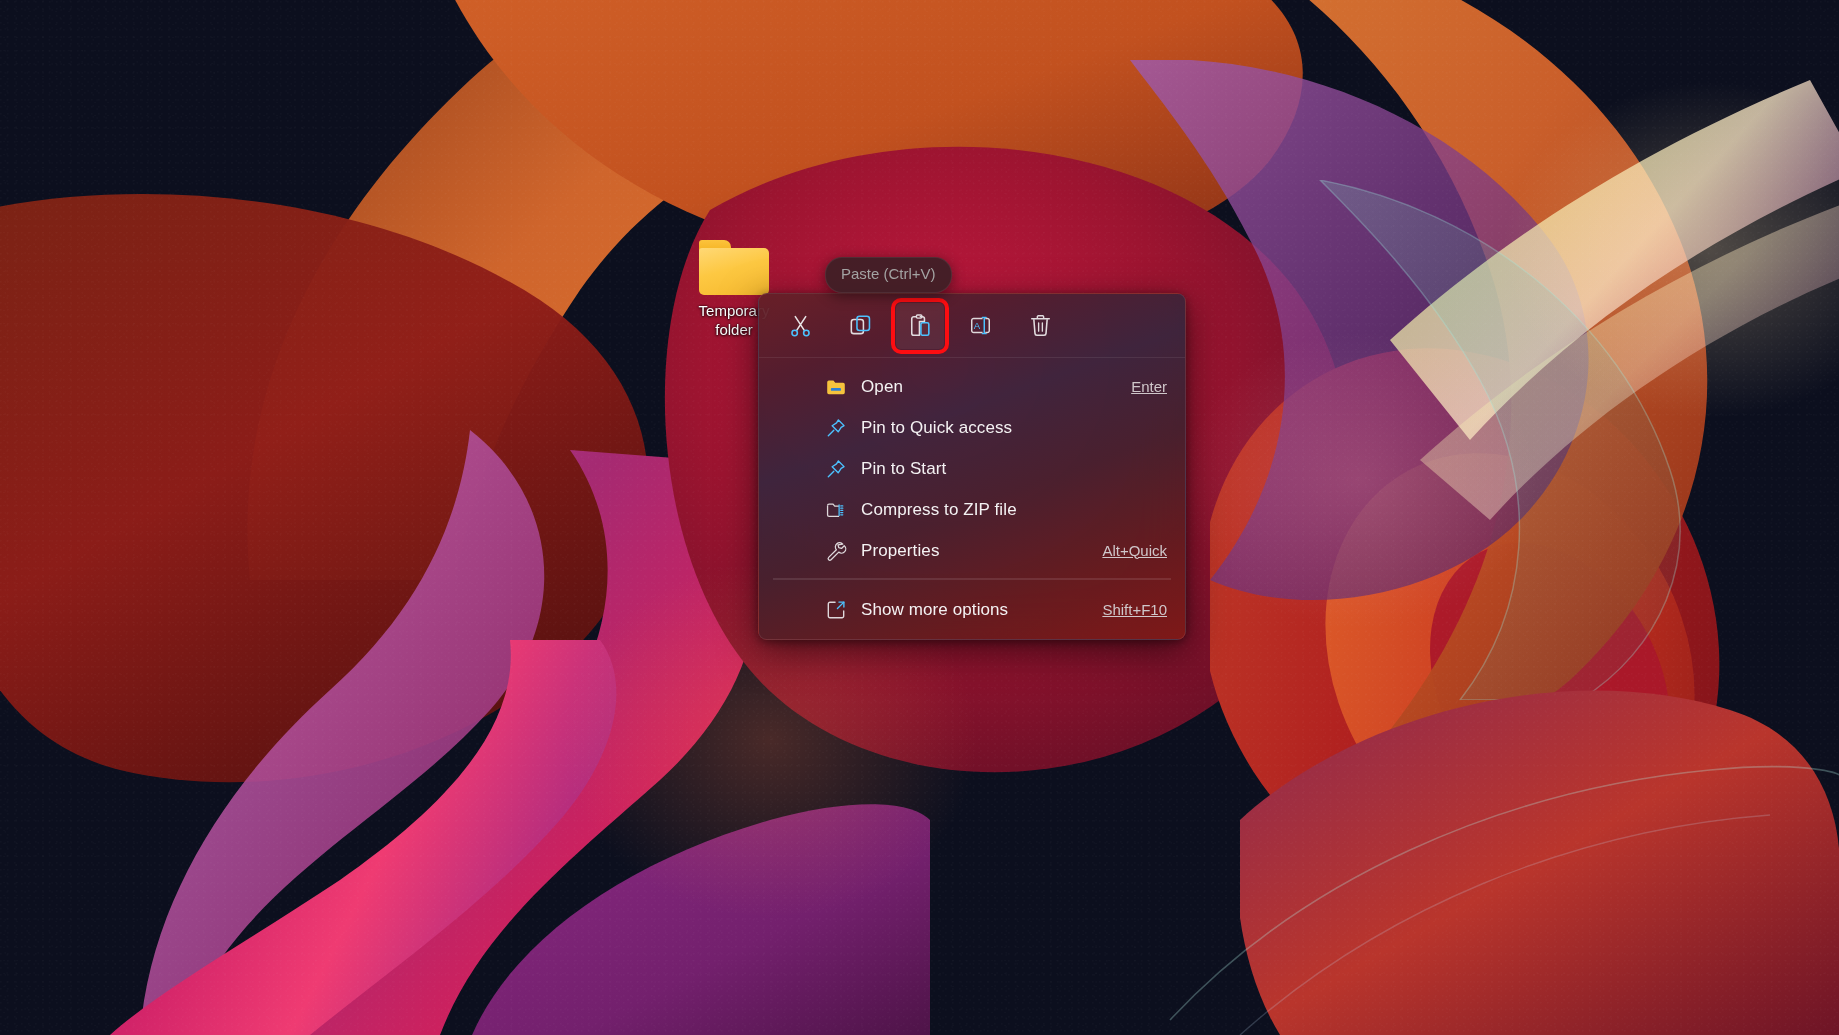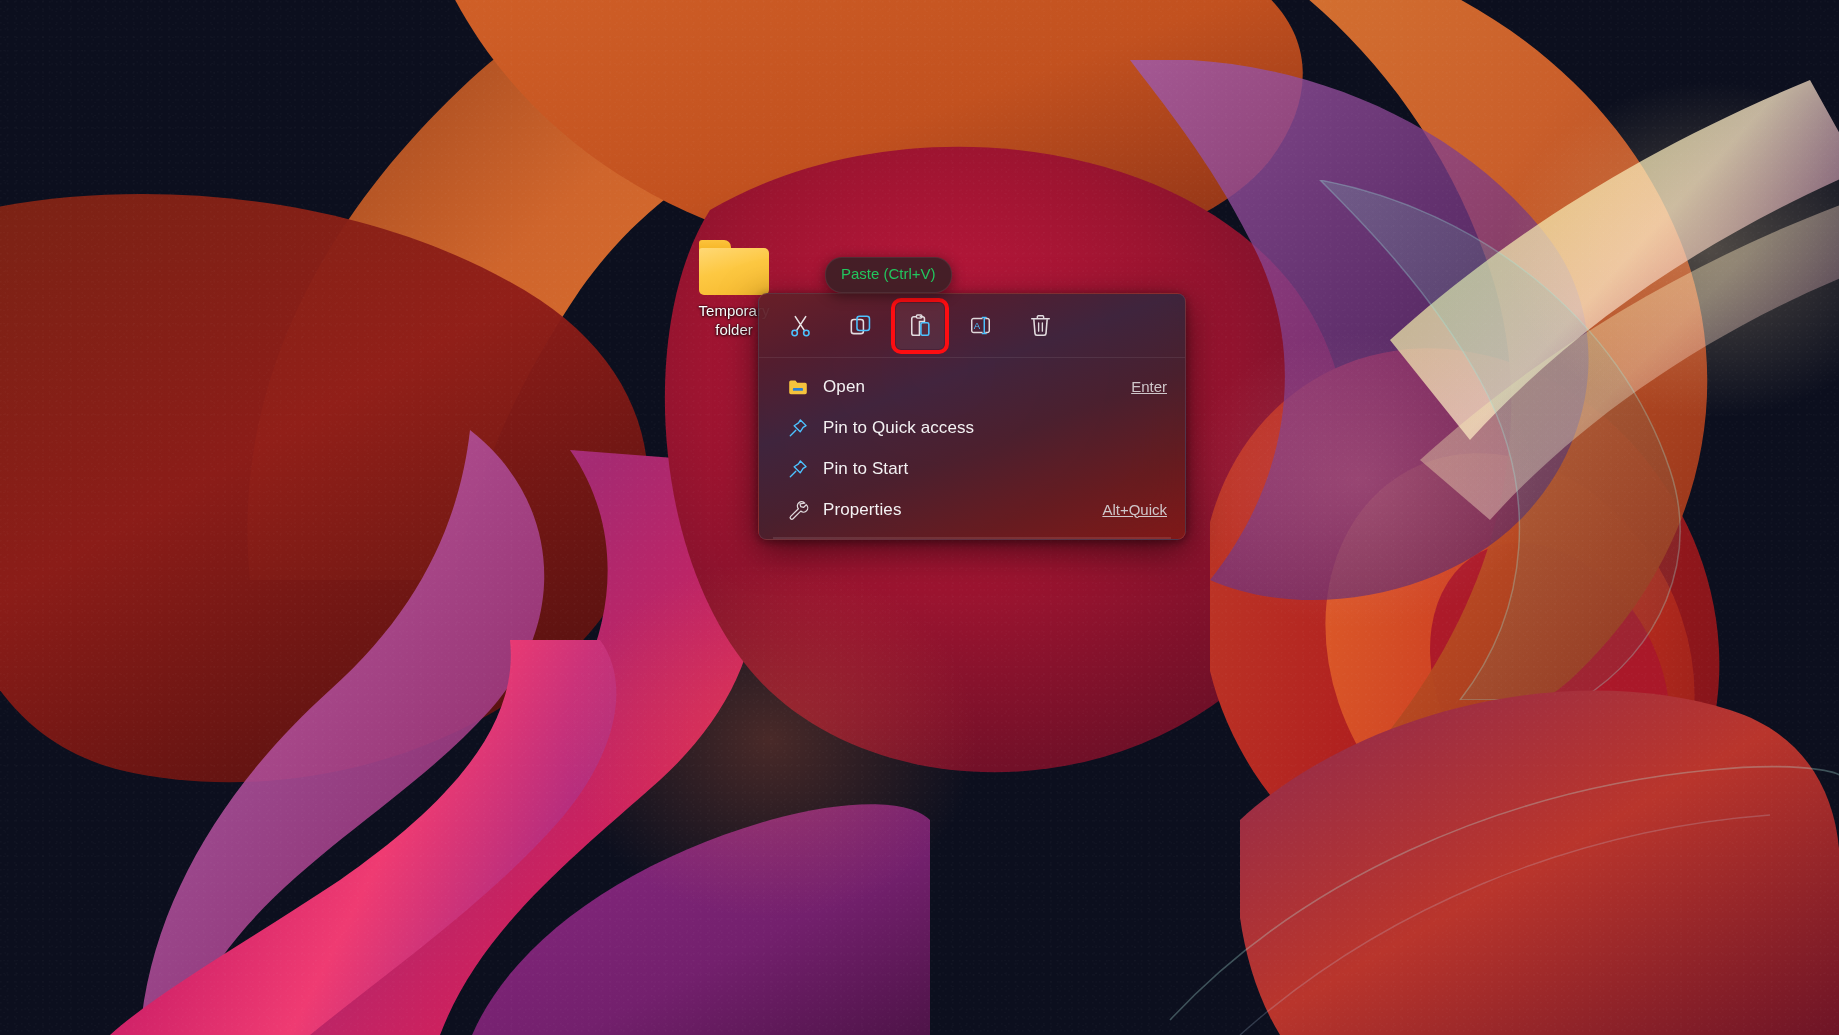--- a/index.html
+++ b/index.html
@@ -82,21 +82,21 @@
 
   
   #tooltip {
     position: absolute;
     left: 825px;
     top: 257px;
     padding: 7px 15px 9px 15px;
     background: rgba(61,31,38,.93);
     border: 1px solid rgba(255,255,255,.07);
     border-radius: 17px;
-    color: #22c55e;
+    color: #a3a3a3;
     font-size: 15px;
     line-height: 18px;
     white-space: nowrap;
     z-index: 40;
     box-shadow: 0 3px 14px rgba(0,0,0,.45);
   }
 
   
   #context-menu {
     position: absolute;
@@ -146,20 +146,21 @@
   }
   .tool-btn svg { display: block; }
 
   
   .menu-item {
     display: flex;
     align-items: center;
     height: 41px;
     padding: 0 18px 0 0;
     position: relative;
+    margin-left: 38px;
   }
   .menu-item .mi-icon {
     width: 32px;
     min-width: 32px;
     margin-left: 28px;
     display: flex;
     align-items: center;
     justify-content: flex-start;
   }
   .menu-item .mi-label {
@@ -458,33 +459,58 @@
         <span class="mi-icon">
           <svg width="22" height="22" viewBox="0 0 24 24" fill="none">
             <path d="M14.6 3.2 L20.8 9.4 L17.6 11.4 L14.4 16.2 L7.8 9.6 L12.6 6.4 Z" stroke="#4cc2ff" stroke-width="1.5" stroke-linejoin="round"></path>
             <path d="M9.6 14.4 L3.6 20.4" stroke="#4cc2ff" stroke-width="1.5" stroke-linecap="round"></path>
           </svg>
         </span>
         <span class="mi-label">Pin to Start</span>
         <span class="mi-shortcut"></span>
       </div>
 
+      <div class="menu-item">
+        <span class="mi-icon">
+          <svg width="22" height="22" viewBox="0 0 24 24" fill="none">
+            <path d="M2.8 7.2 A1.6 1.6 0 0 1 4.4 5.6 H8.8 L10.6 7.8 H15.4" stroke="#ded8db" stroke-width="1.4" stroke-linejoin="round"></path>
+            <path d="M2.8 7.2 V17.4 A1.6 1.6 0 0 0 4.4 19 H15.4" stroke="#ded8db" stroke-width="1.4"></path>
+            <path d="M15.4 6 V18.6" stroke="#4cc2ff" stroke-width="1.4"></path>
+            <path d="M17.2 7.6 H19.4 M17.2 10 H19.4 M17.2 12.4 H19.4 M17.2 14.8 H19.4 M17.2 17.2 H19.4" stroke="#4cc2ff" stroke-width="1.4" stroke-linecap="round"></path>
+          </svg>
+        </span>
+        <span class="mi-label">Compress to ZIP file</span>
+        <span class="mi-shortcut"></span>
+      </div>
 
 
       <div class="menu-item">
         <span class="mi-icon">
           <svg width="22" height="22" viewBox="0 0 24 24" fill="none">
             <path d="M19.4 4.6 A4.6 4.6 0 0 0 12.4 10.6 L4 19 A1.8 1.8 0 0 0 6.6 21.6 L15 13.2 A4.6 4.6 0 0 0 21 6.2 L18 9.2 L15 8.4 L14.2 5.4 Z" stroke="#ded8db" stroke-width="1.4" stroke-linejoin="round"></path>
           </svg>
         </span>
         <span class="mi-label">Properties</span>
         <span class="mi-shortcut">Alt+Quick</span>
       </div>
     </div>
 
     <div class="menu-sep"></div>
 
 
     <div class="menu-sep"></div>
 
+    <div class="menu-group group-solo">
+      <div class="menu-item">
+        <span class="mi-icon">
+          <svg width="22" height="22" viewBox="0 0 24 24" fill="none">
+            <path d="M11 3.6 H5.4 A1.8 1.8 0 0 0 3.6 5.4 V18.6 A1.8 1.8 0 0 0 5.4 20.4 H18.6 A1.8 1.8 0 0 0 20.4 18.6 V13" stroke="#ded8db" stroke-width="1.5" stroke-linecap="round"></path>
+            <path d="M13.6 10.4 L20.6 3.4" stroke="#4cc2ff" stroke-width="1.5" stroke-linecap="round"></path>
+            <path d="M15.2 3.4 H20.6 V8.8" stroke="#4cc2ff" stroke-width="1.5" stroke-linecap="round" stroke-linejoin="round"></path>
+          </svg>
+        </span>
+        <span class="mi-label">Show more options</span>
+        <span class="mi-shortcut">Shift+F10</span>
+      </div>
+    </div>
 
   </div>
 </div>
 
 </body></html>

